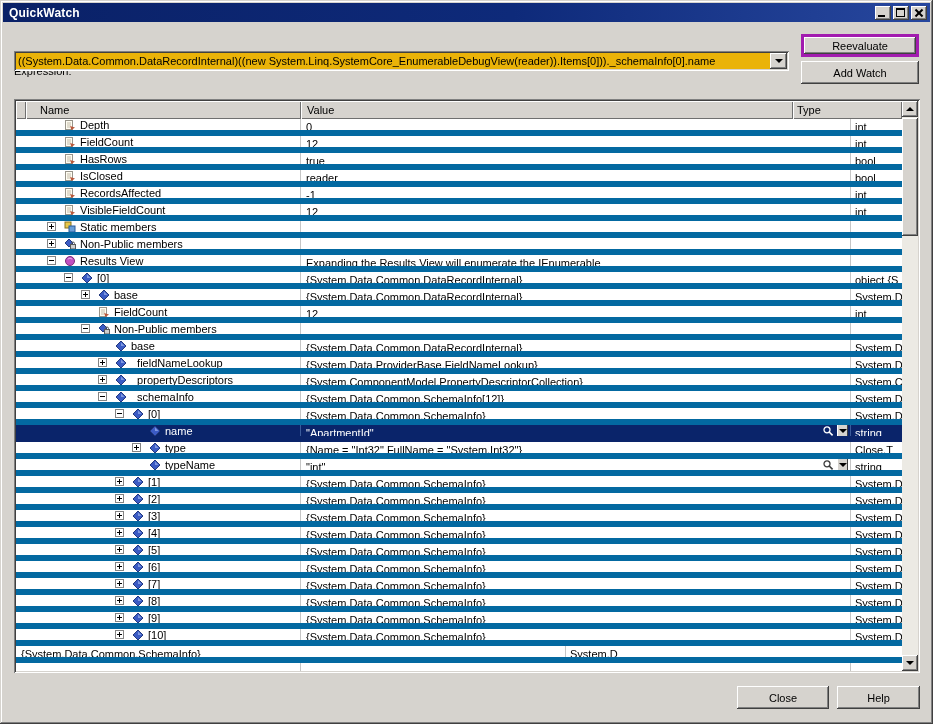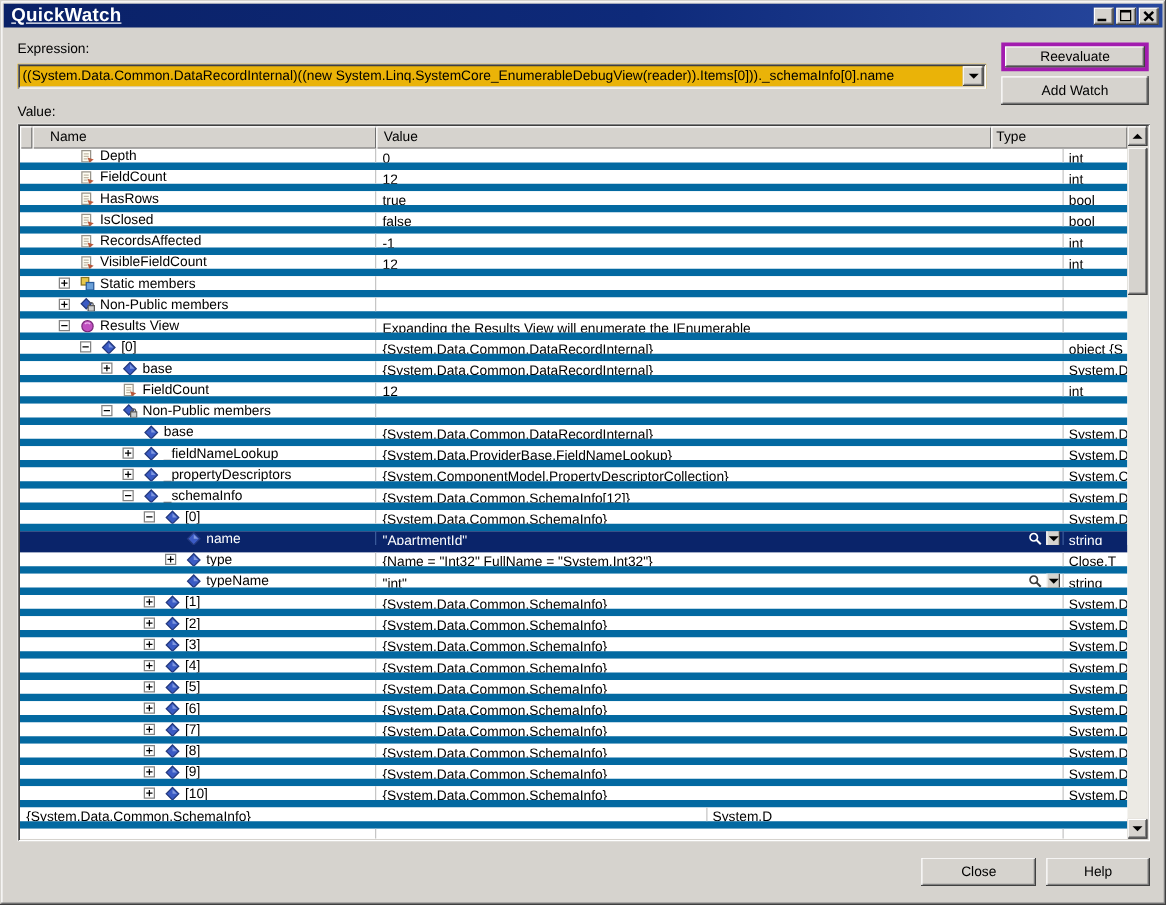--- a/index.html
+++ b/index.html
@@ -2,31 +2,31 @@
 <html><head>
 <meta charset="utf-8">
 <style>
   html,body{margin:0;padding:0;width:933px;height:724px;overflow:hidden;
     font-family:"Liberation Sans", sans-serif;font-size:11px;background:#808080;}
   .window{position:absolute;left:0;top:0;width:933px;height:724px;background:#d6d3ce;
     box-shadow: inset -1px -1px 0 #404040, inset 1px 1px 0 #d6d3ce, inset -2px -2px 0 #808080, inset 2px 2px 0 #ffffff;}
   .titlebar{position:absolute;left:3px;top:3px;width:927px;height:19px;
     background:linear-gradient(90deg,#0a2167 0%,#0e2a7a 55%,#27479e 100%);
     display:flex;align-items:center;}
-  .title{margin-left:6px;color:#fff;font-weight:bold;font-size:15px;letter-spacing:.2px;text-decoration:underline;}
+  .title{margin-left:6px;color:#fff;font-weight:bold;font-size:12px;letter-spacing:.2px;}
   .tb-btns{margin-left:auto;margin-right:3px;display:flex;gap:2px;}
   .tbb{position:relative;width:16px;height:14px;background:#d6d3ce;
     box-shadow: inset -1px -1px 0 #404040, inset 1px 1px 0 #fff, inset -2px -2px 0 #808080;}
   .glyph-min{position:absolute;left:3px;bottom:3px;width:7px;height:2px;background:#000;}
   .glyph-max{position:absolute;left:3px;top:2px;width:9px;height:9px;border:1px solid #000;border-top-width:2px;box-sizing:border-box;}
   .glyph-x{position:absolute;inset:0;}
   .glyph-x::before,.glyph-x::after{content:'';position:absolute;left:7px;top:2px;width:2px;height:10px;background:#000;}
   .glyph-x::before{transform:rotate(45deg);}
   .glyph-x::after{transform:rotate(-45deg);}
-  .lbl{position:absolute;color:#000;}
+  .lbl{position:absolute;color:#000;margin-top:32px;}
   .expr-lbl{left:14px;top:33px;}
   .value-lbl{left:14px;top:84px;}
   .combo{position:absolute;left:14px;top:51px;width:775px;height:20px;background:#eab308;
     box-shadow: inset 1px 1px 0 #808080, inset -1px -1px 0 #fff, inset 2px 2px 0 #404040, inset -2px -2px 0 #d6d3ce;}
   .combo-text{position:absolute;left:4px;top:4px;right:22px;white-space:nowrap;overflow:hidden;color:#000;}
   .combo-btn{position:absolute;right:2px;top:2px;bottom:2px;width:17px;background:#d6d3ce;
     box-shadow: inset -1px -1px 0 #404040, inset 1px 1px 0 #fff, inset -2px -2px 0 #808080;
     display:flex;align-items:center;justify-content:center;}
   .tri-down{width:0;height:0;border-left:4px solid transparent;border-right:4px solid transparent;border-top:4px solid #000;}
   .tri-up{width:0;height:0;border-left:4px solid transparent;border-right:4px solid transparent;border-bottom:4px solid #000;}
@@ -174,21 +174,21 @@
             <div class="expslot"></div>
             <span class="icon">
               <svg width="12" height="12" viewBox="0 0 12 12">
                 <rect x="1.5" y="1.5" width="7" height="9" fill="#fffdf2" stroke="#98948a"></rect>
                 <path d="M3 4h4M3 6h4M3 8h3" stroke="#c2baa8" stroke-width="1" fill="none"></path>
                 <path d="M6 7l5 1.5-3.5 2.5z" fill="#b9573a"></path>
               </svg>
             </span>
             <span class="nm">IsClosed</span>
           </div>
-          <div class="c-value">false</div>
+          <div class="c-value">reader</div>
           <div class="c-type">bool</div>
         </div>
         <div class="row">
           <div class="c-name">
             <div class="spacer" style="width:31px"></div>
             <div class="expslot"></div>
             <span class="icon">
               <svg width="12" height="12" viewBox="0 0 12 12">
                 <rect x="1.5" y="1.5" width="7" height="9" fill="#fffdf2" stroke="#98948a"></rect>
                 <path d="M3 4h4M3 6h4M3 8h3" stroke="#c2baa8" stroke-width="1" fill="none"></path>

